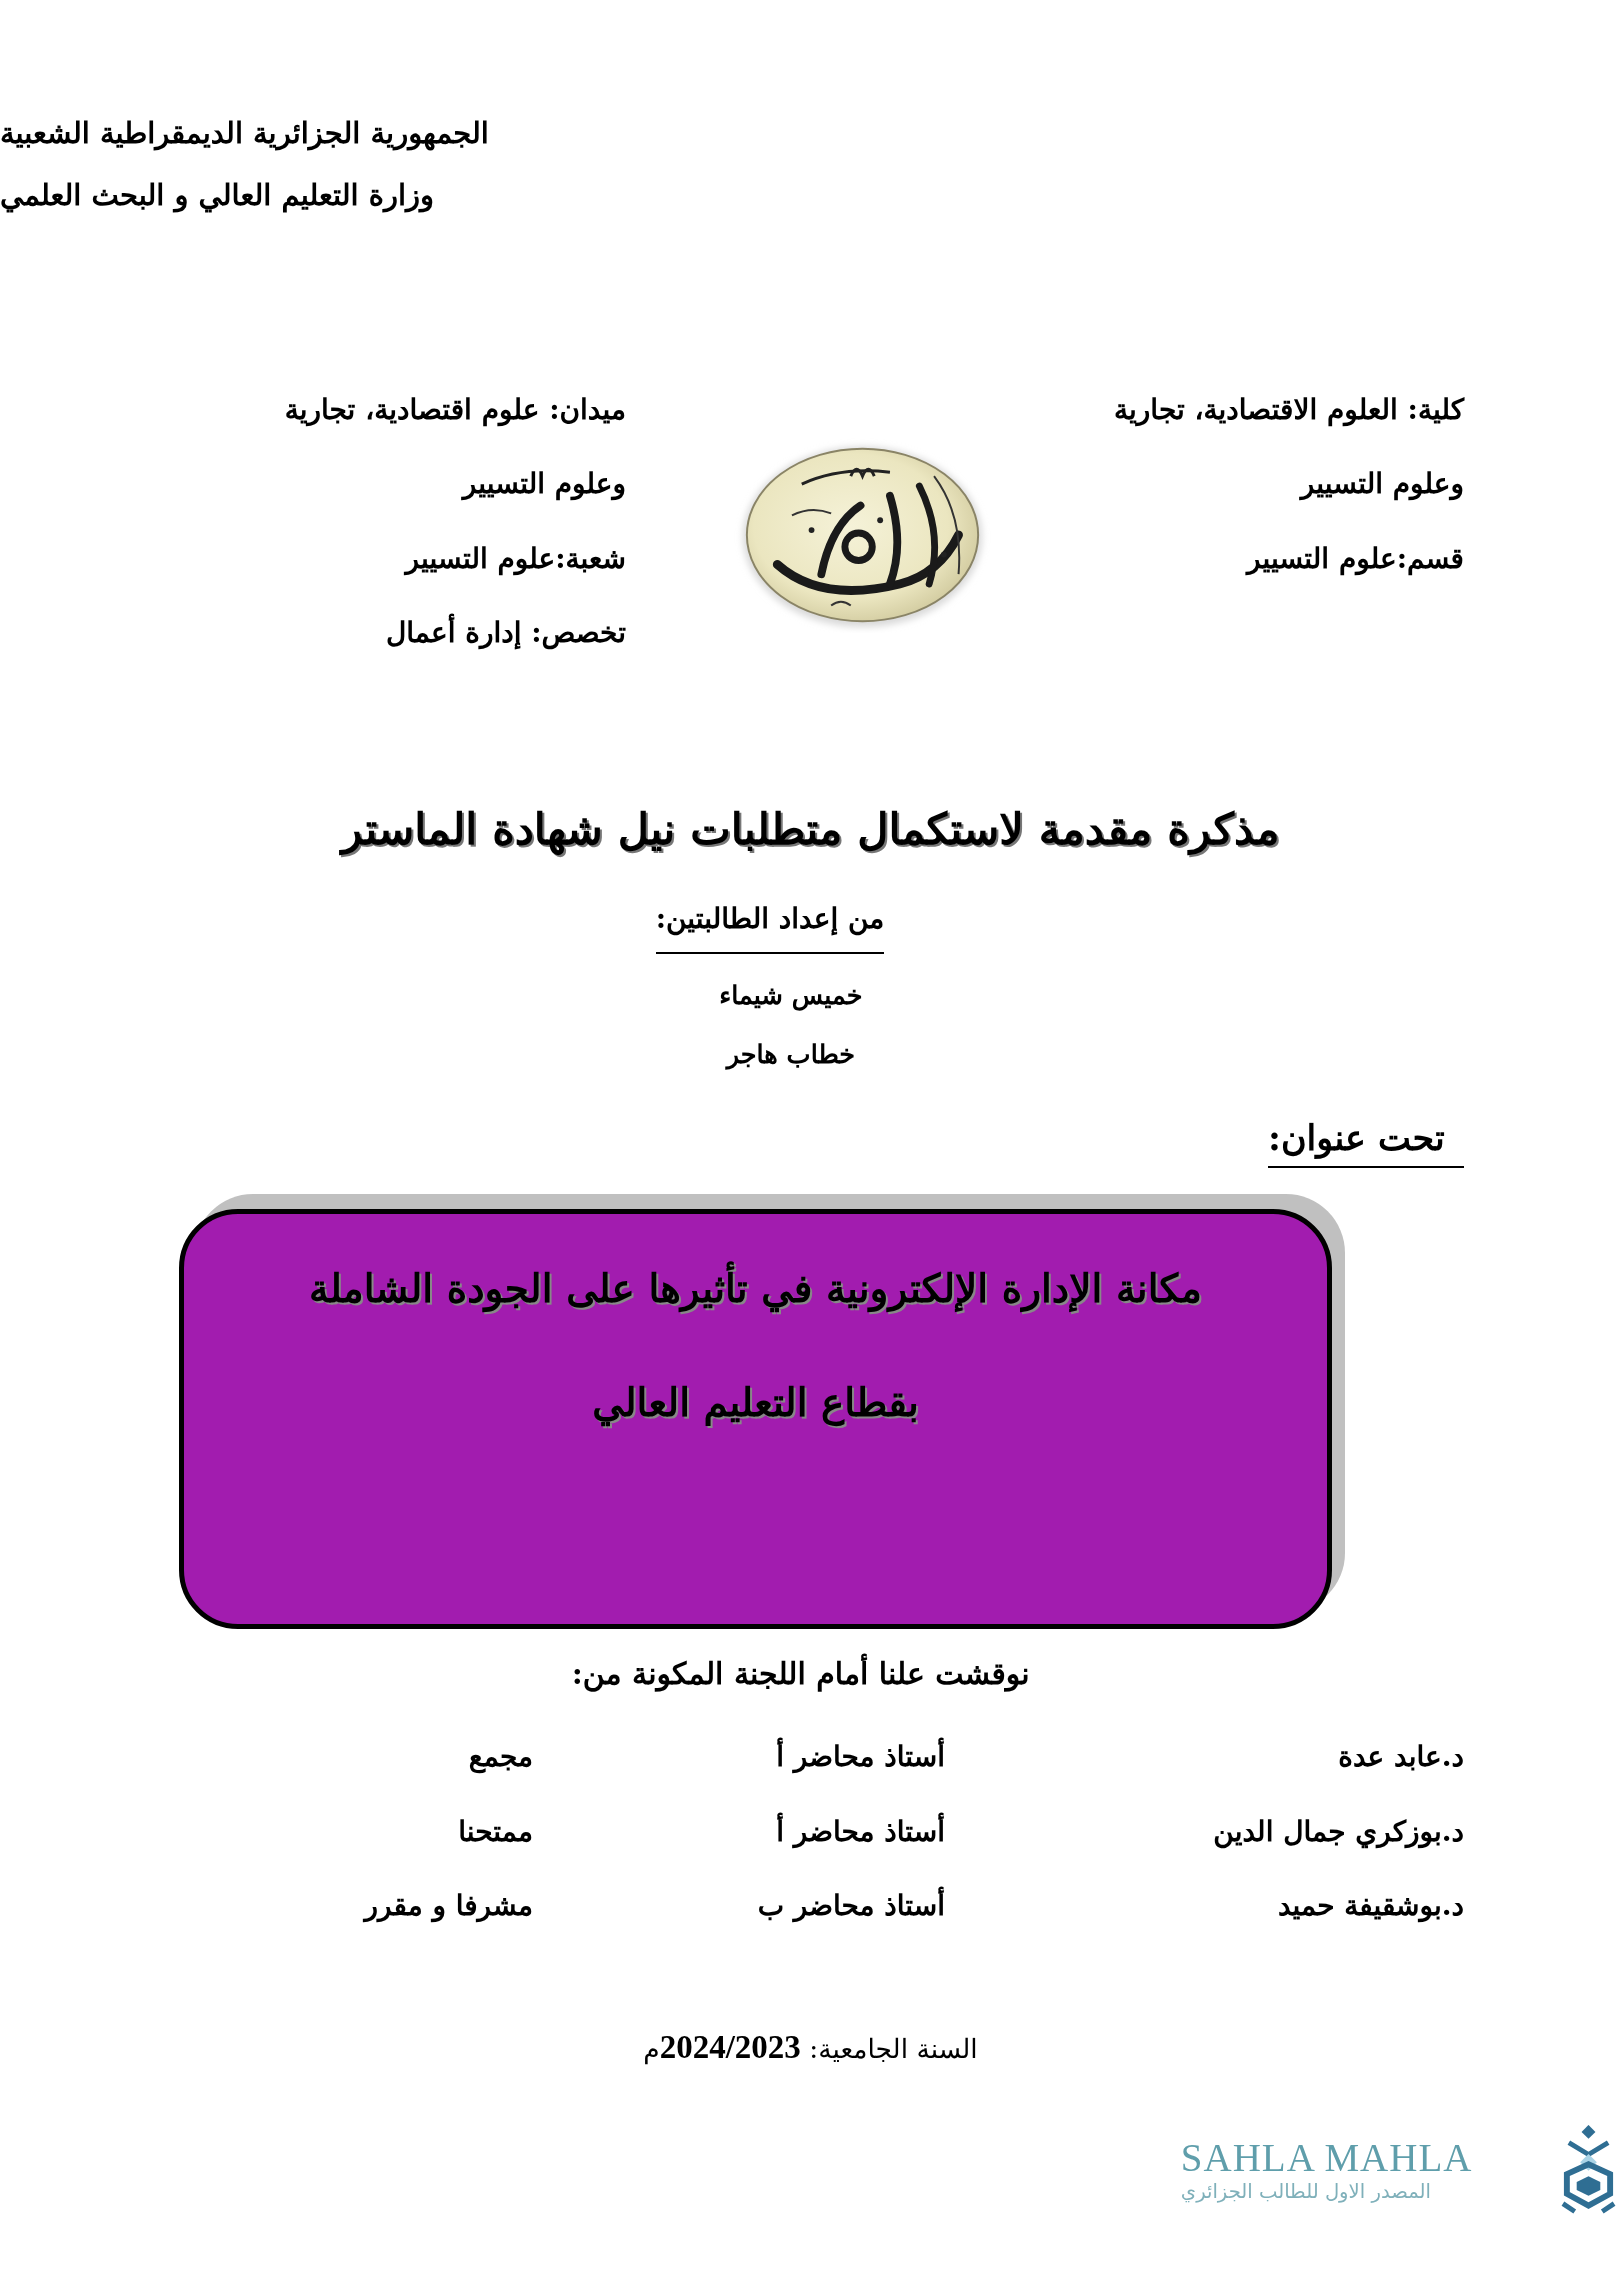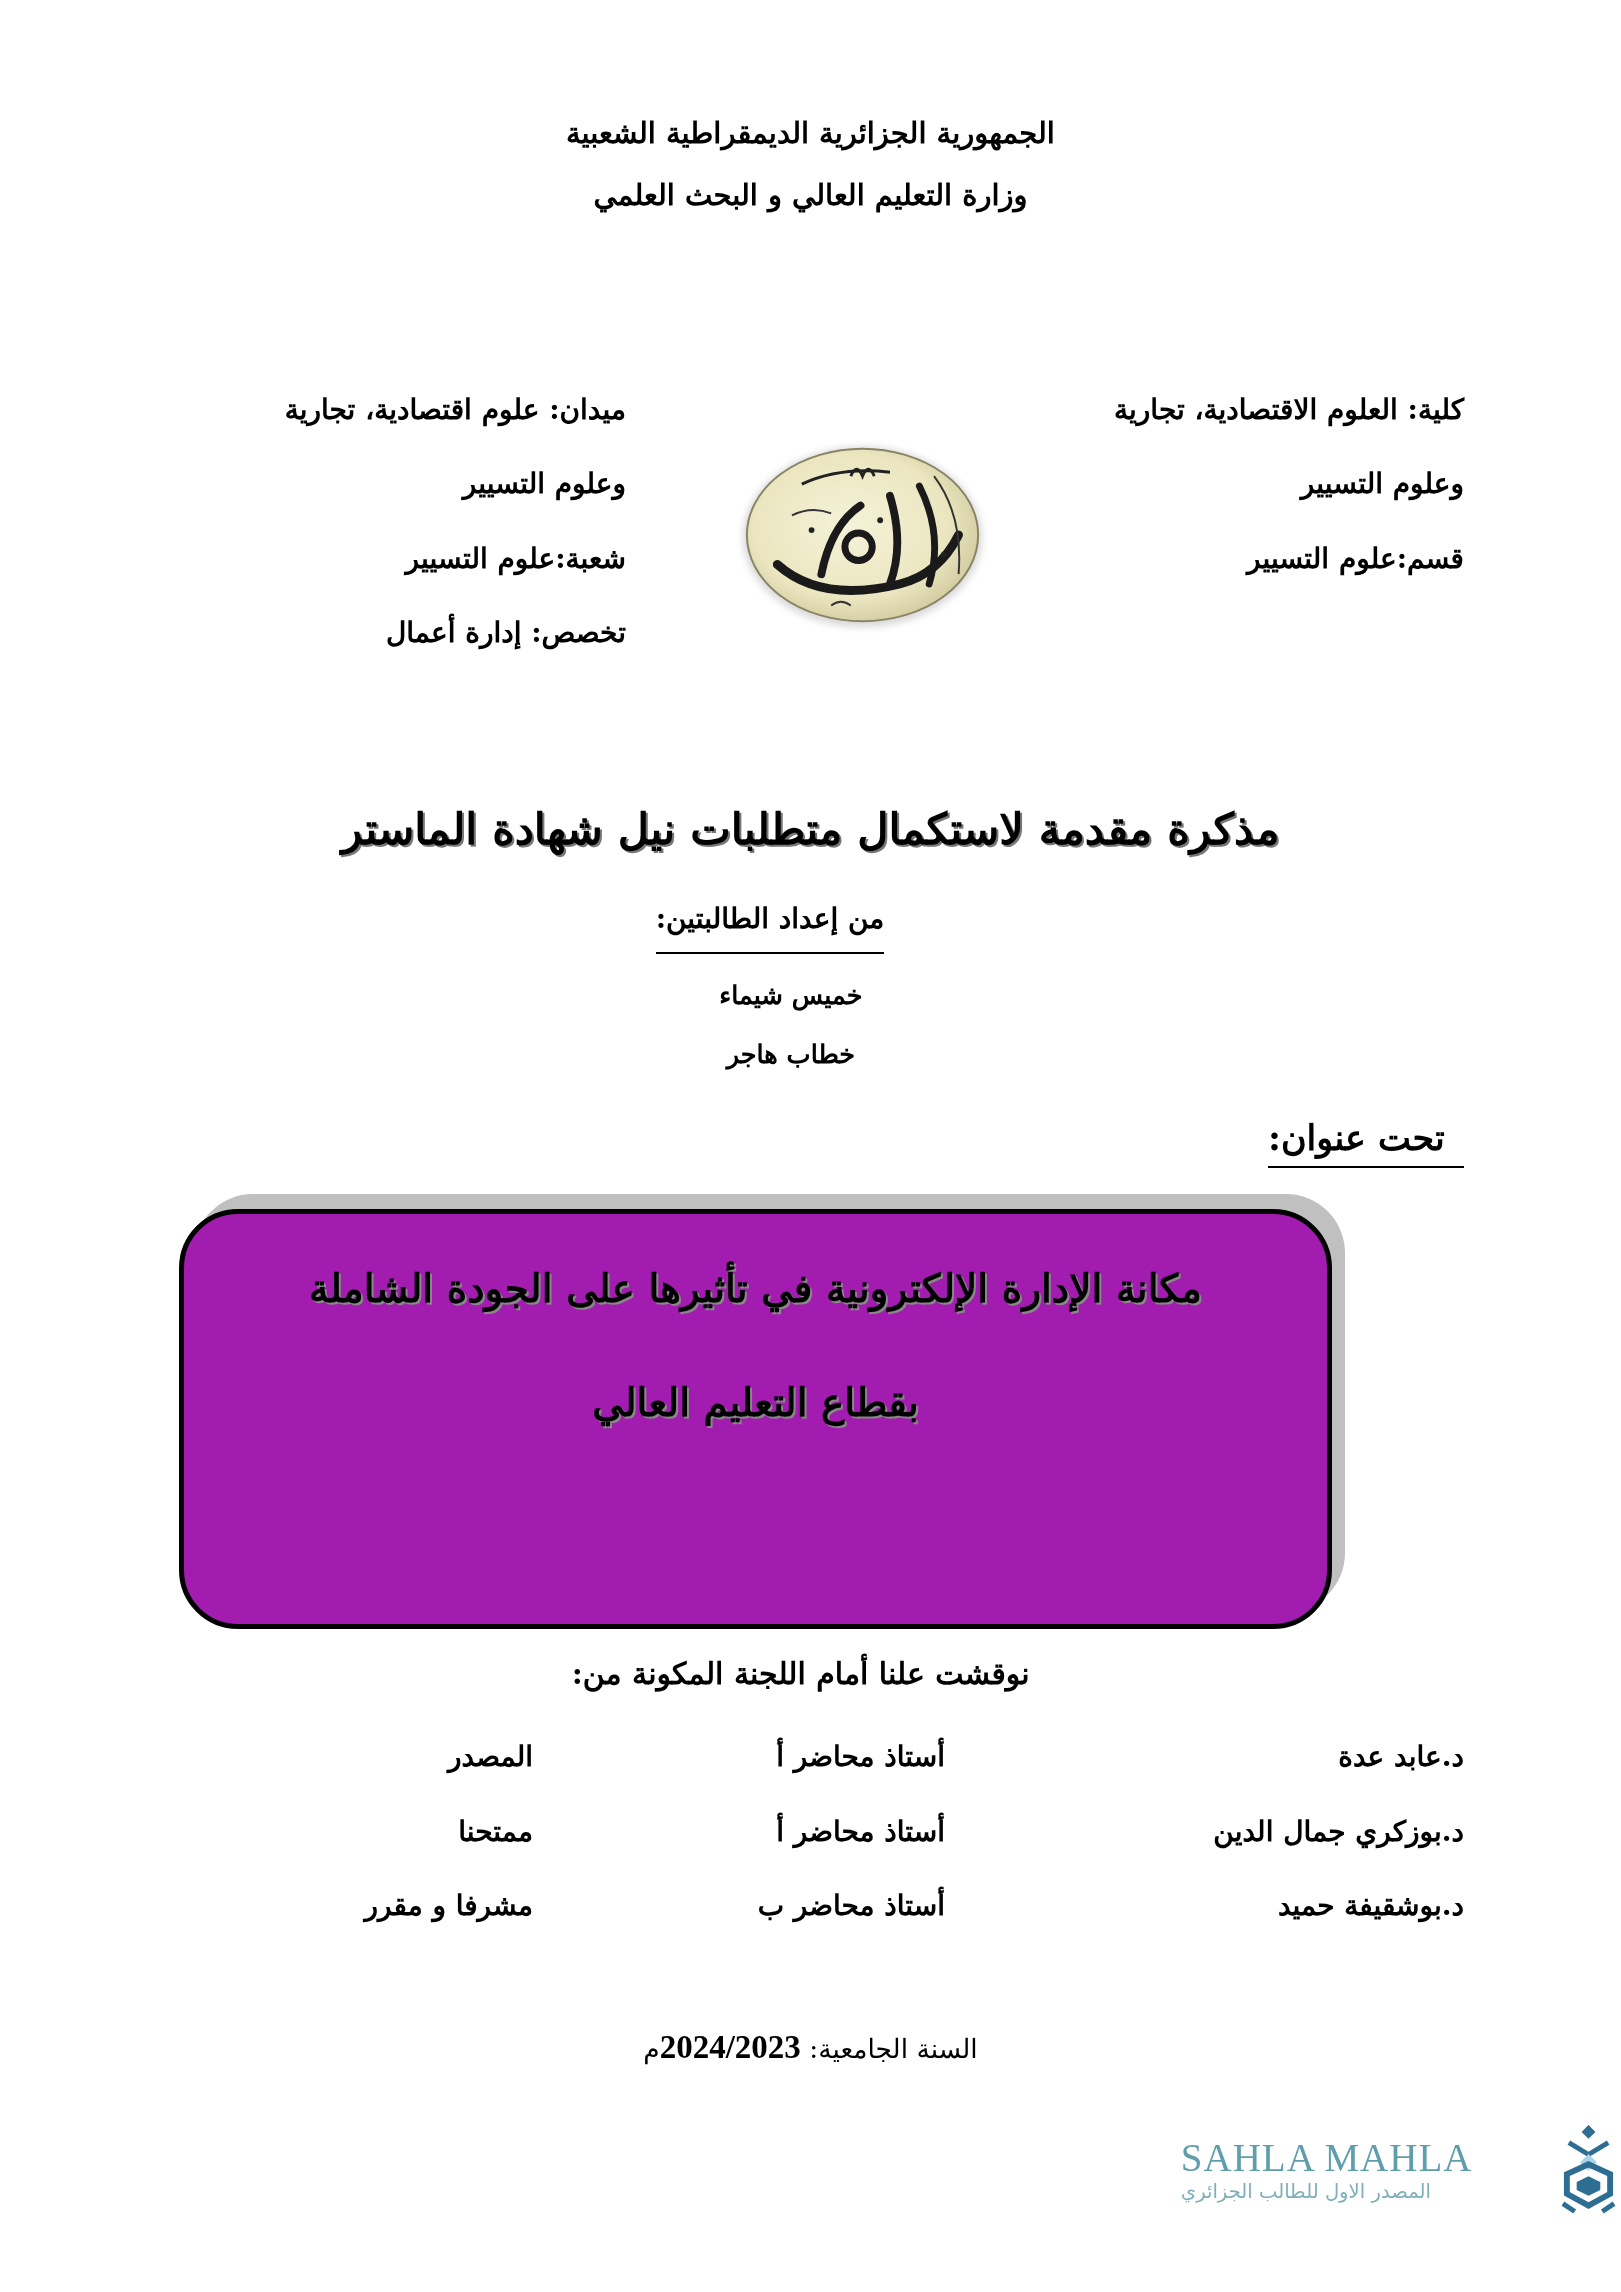--- a/index.html
+++ b/index.html
@@ -19,21 +19,21 @@
     position: absolute;
     left: 0; top: 0;
     width: 1621px; height: 2293px;
     direction: rtl;
   }
   .abs { position: absolute; white-space: nowrap; }
 
   
   .hdr {
     left: 0; width: 1621px;
-    text-align: center;
+    text-align: left;
     font-weight: bold;
     font-size: 29px;
   }
   .hdr-inner { display: inline-block; transform: translateX(0px); }
 
   .side-col {
     font-weight: bold;
     font-size: 28px;
     line-height: 1;
   }
@@ -218,21 +218,21 @@
     <div class="box-line" style="top:165px;">بقطاع التعليم العالي</div>
   </div>
 
   <div class="abs committee-heading">
     <span>نوقشت علنا أمام اللجنة المكونة من:</span>
   </div>
 
   <div class="c-row" style="top:1740px;">
     <span class="c-name">د.عابد عدة</span>
     <span class="c-rank">أستاذ محاضر أ</span>
-    <span class="c-role">المصدر</span>
+    <span class="c-role">مجمع</span>
   </div>
   <div class="c-row" style="top:1815px;">
     <span class="c-name">د.بوزكري جمال الدين</span>
     <span class="c-rank">أستاذ محاضر أ</span>
     <span class="c-role">ممتحنا</span>
   </div>
   <div class="c-row" style="top:1889px;">
     <span class="c-name">د.بوشقيفة حميد</span>
     <span class="c-rank">أستاذ محاضر ب</span>
     <span class="c-role">مشرفا و مقرر</span>

